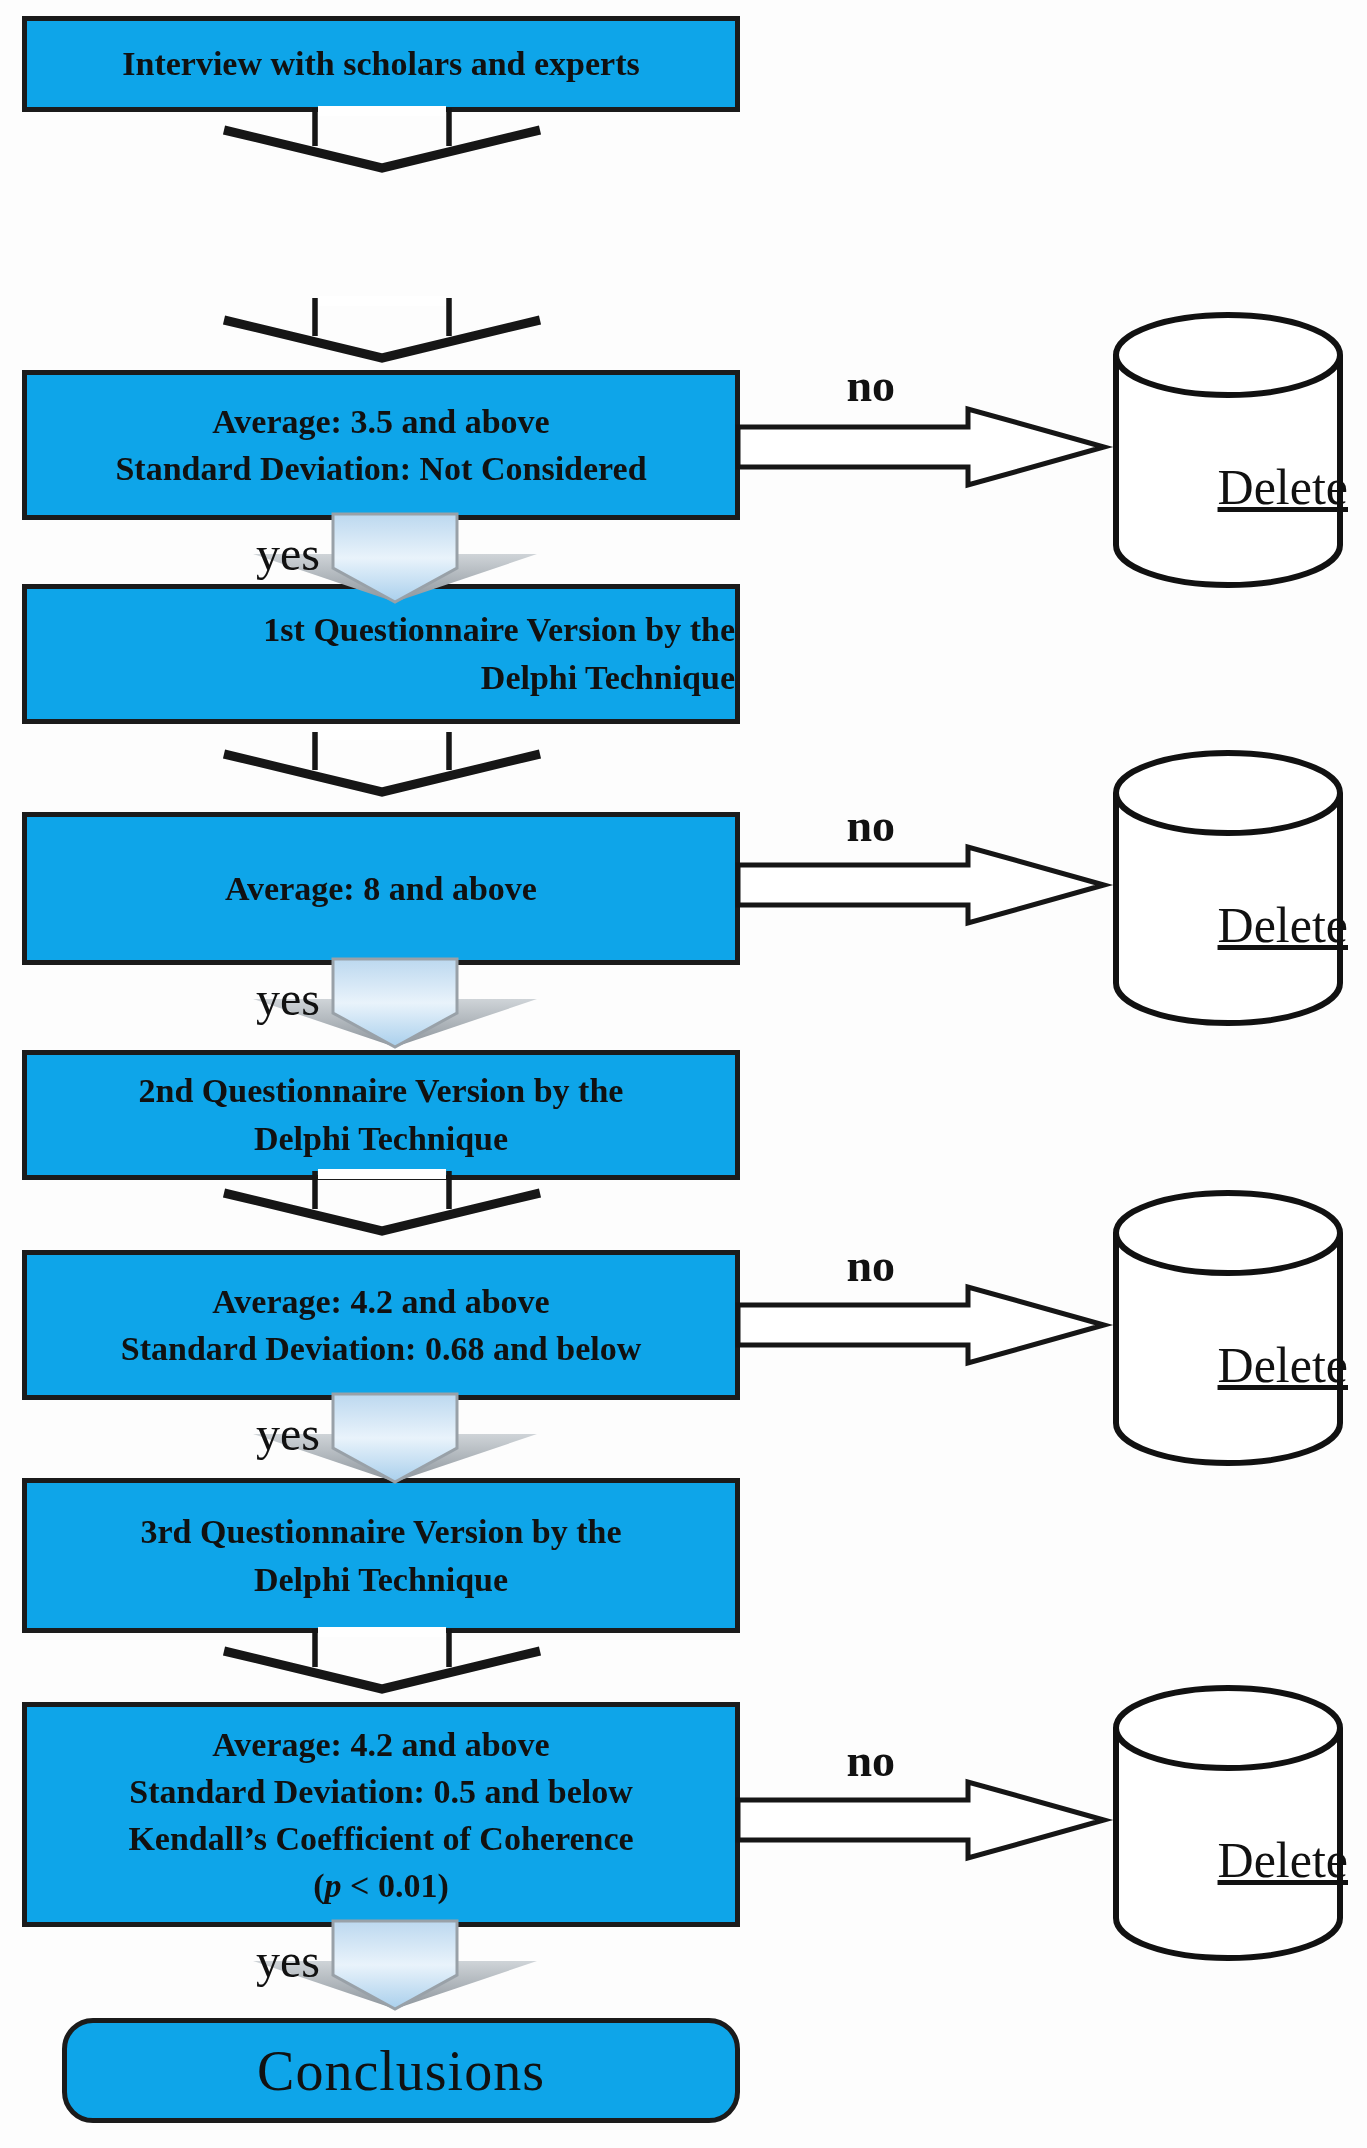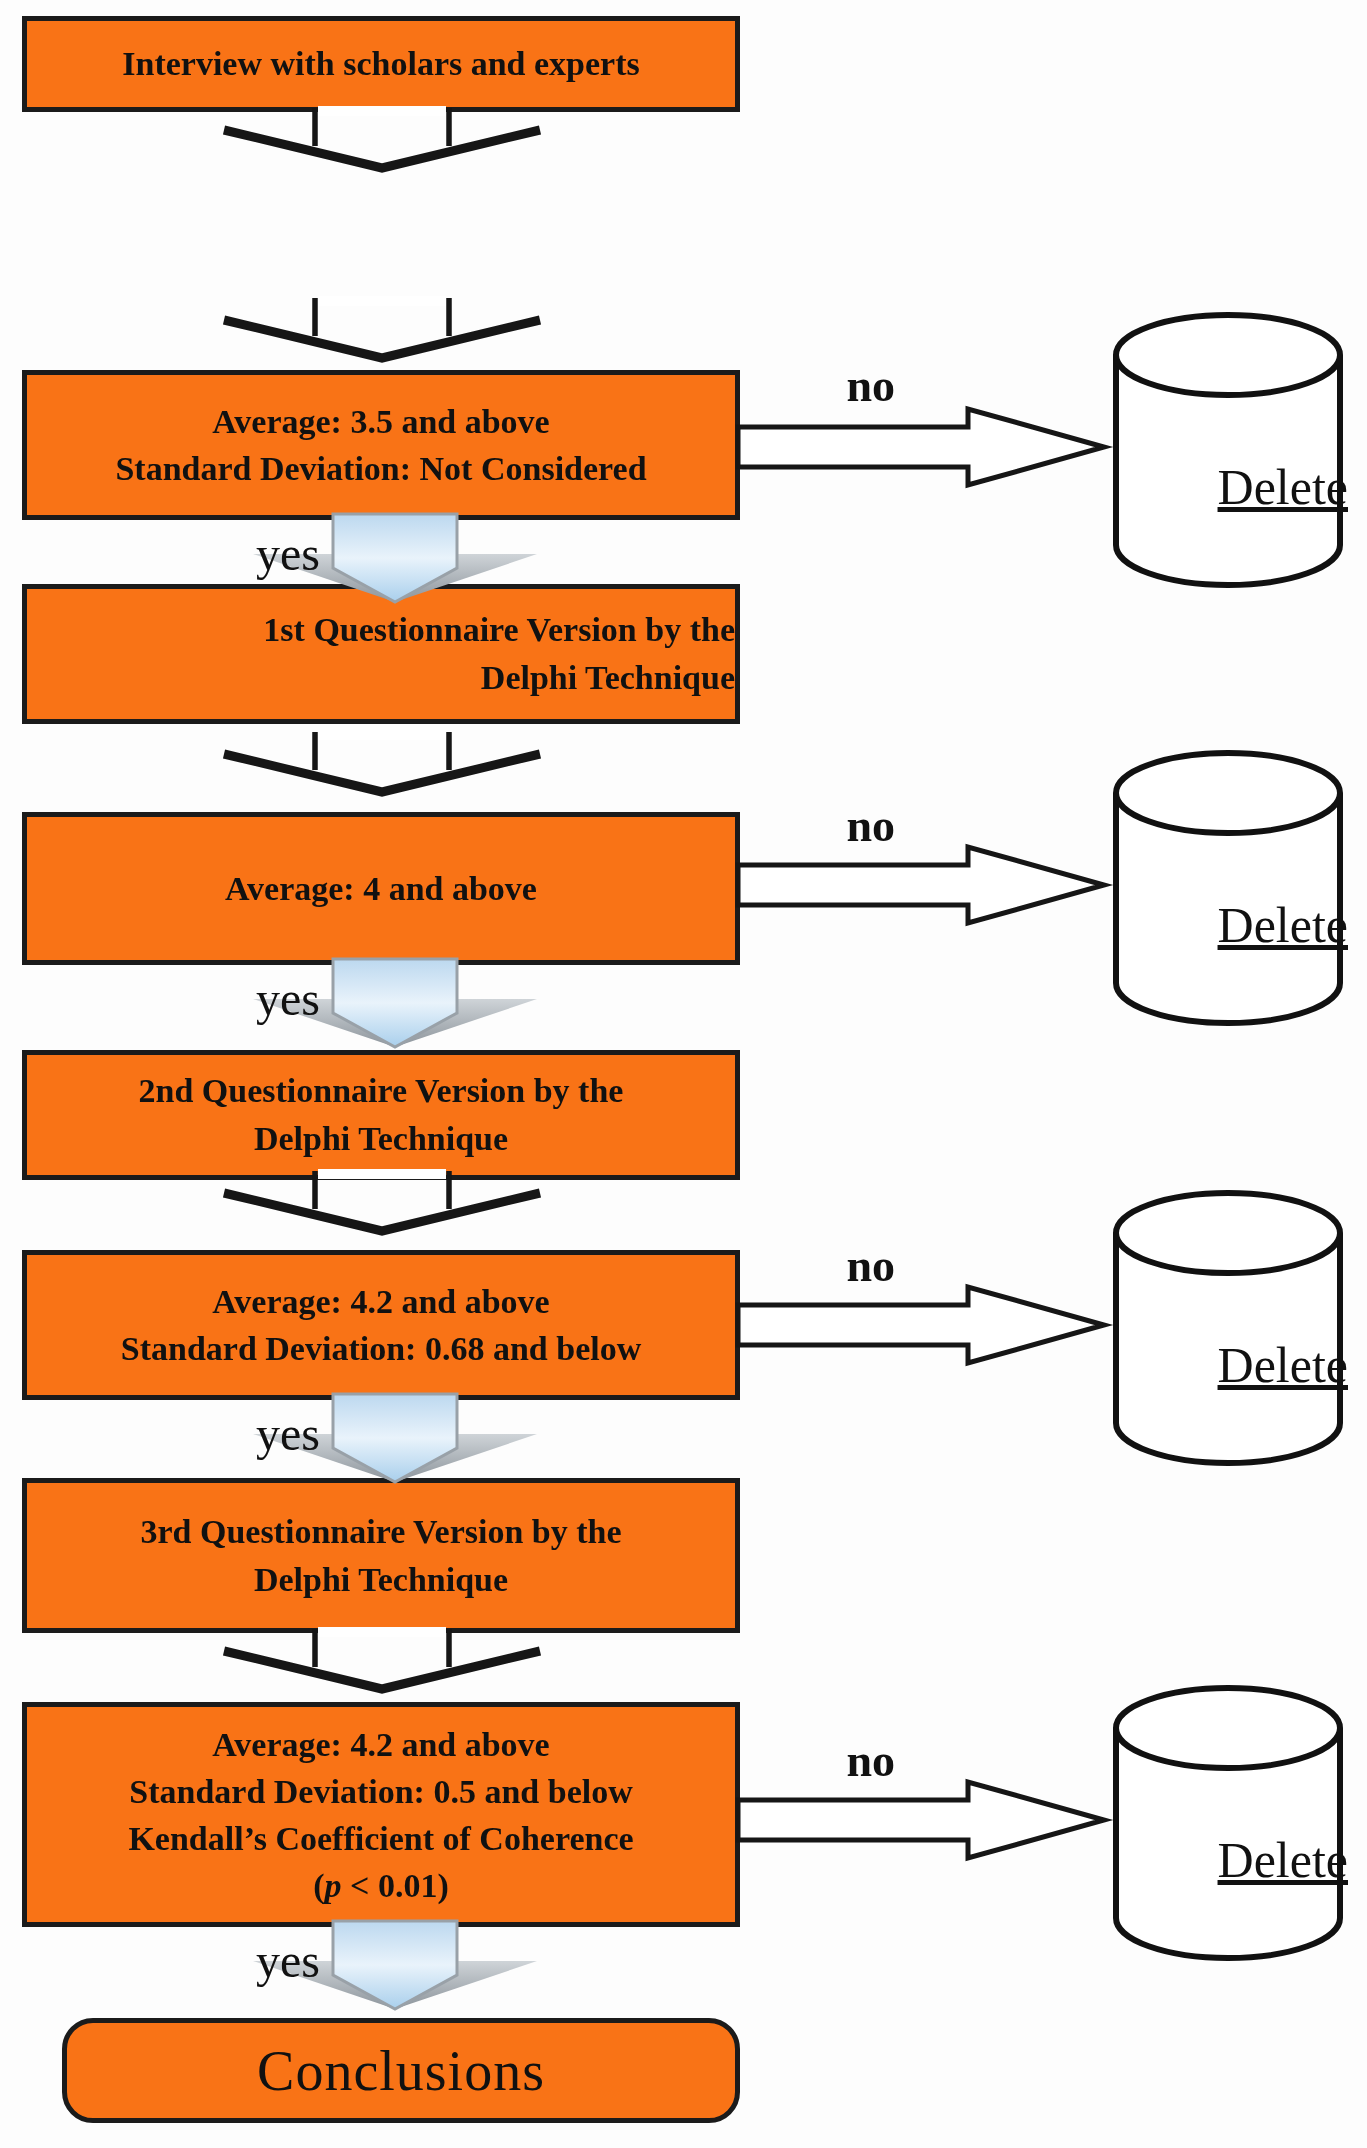--- a/index.html
+++ b/index.html
@@ -3,21 +3,21 @@
 <meta charset="utf-8">
 <style>
   html,body{margin:0;padding:0;background:#ffffff;}
   #stage{
     position:relative;width:1367px;height:2148px;background:#fdfdfd;overflow:hidden;
     font-family:"Liberation Serif", serif;color:#111;
   }
   svg{overflow:visible;display:block;}
   .box{
     position:absolute;left:22px;width:718px;box-sizing:border-box;
-    background:#f97316;border:5px solid #1b1b1b;
+    background:#0ea5e9;border:5px solid #1b1b1b;
     display:flex;flex-direction:column;justify-content:center;align-items:center;
     text-align:center;font-weight:bold;
   }
   .box .bl{font-size:34px;line-height:48px;white-space:nowrap;}
   .cond .bl{font-size:34px;line-height:47px;}
   .big .bl{font-size:56px;line-height:60px;font-weight:normal;letter-spacing:1px;}
   .ital{font-style:italic;}
   .lbl{position:absolute;text-align:right;}
   .yes-lbl{width:140px;font-size:48px;line-height:52px;font-weight:normal;}
   .no-lbl{width:120px;font-size:46px;line-height:52px;font-weight:bold;}
@@ -52,21 +52,21 @@
     <div class="bl">Average: 3.5 and above</div>
     <div class="bl">Standard Deviation: Not Considered</div>
   </div>
 
   <div class="box" style="top:584px;height:140px;align-items:flex-end;">
     <div class="bl">1st Questionnaire Version by the</div>
     <div class="bl">Delphi Technique</div>
   </div>
 
   <div class="box cond" style="top:812px;height:153px;">
-    <div class="bl">Average: 4 and above</div>
+    <div class="bl">Average: 8 and above</div>
   </div>
 
   <div class="box" style="top:1050px;height:130px;">
     <div class="bl">2nd Questionnaire Version by the</div>
     <div class="bl">Delphi Technique</div>
   </div>
 
   <div class="box cond" style="top:1250px;height:150px;">
     <div class="bl">Average: 4.2 and above</div>
     <div class="bl">Standard Deviation: 0.68 and below</div>

